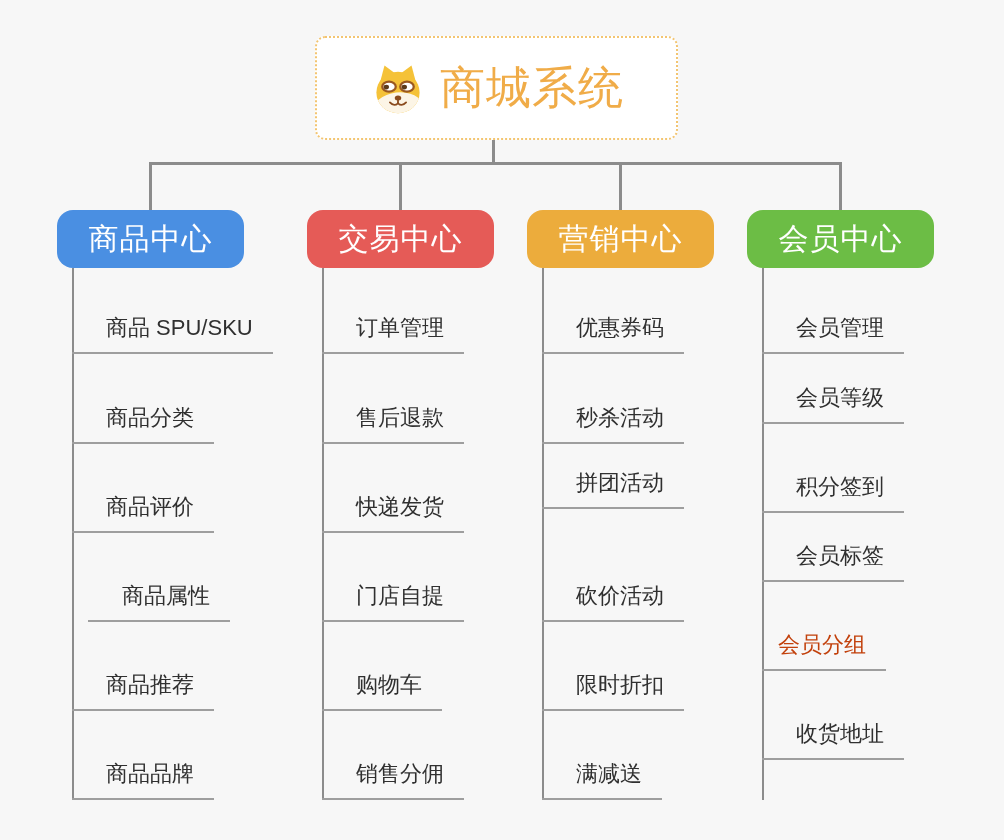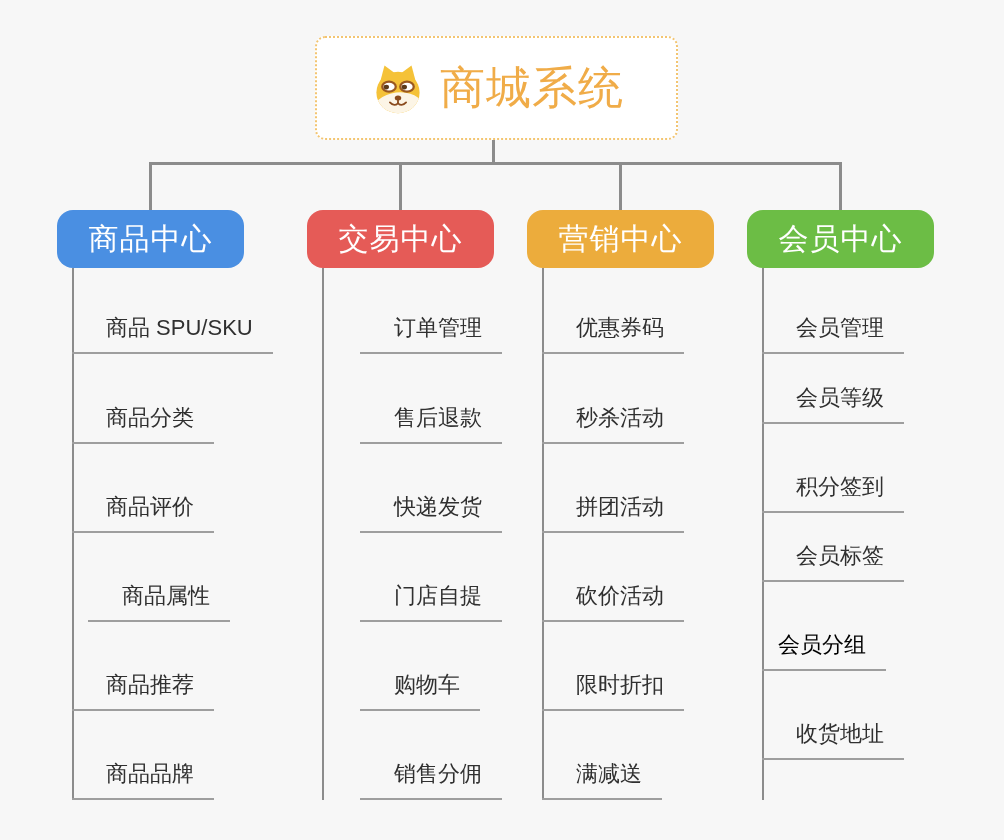--- a/index.html
+++ b/index.html
@@ -93,21 +93,21 @@
           </div>
         </div>
   </div>
 
   <div class="branch">
     <div class="line drop" style="left: 399px; background: rgb(140, 140, 140);"></div>
     <div class="branch-box" style="left: 307px; background: rgb(229, 91, 87);">
       <span class="branch-label">交易中心</span>
     </div>
     <div class="line spine" style="left: 322px; background: rgb(140, 140, 140);"></div>
-    <div class="leaf-col" style="left: 312px; padding-left: 48px;">
+    <div class="leaf-col" style="left: 322px;">
           <div class="leaf-cell" style="height: 86px;">
             <span class="leaf" style="color: rgb(48, 48, 48); border-bottom-color: rgb(158, 158, 158);">订单管理</span>
           </div>
           <div class="leaf-cell" style="height: 90px;">
             <span class="leaf" style="color: rgb(48, 48, 48); border-bottom-color: rgb(158, 158, 158);">售后退款</span>
           </div>
           <div class="leaf-cell" style="height: 89px;">
             <span class="leaf" style="color: rgb(48, 48, 48); border-bottom-color: rgb(158, 158, 158);">快递发货</span>
           </div>
           <div class="leaf-cell" style="height: 89px;">
@@ -128,21 +128,21 @@
       <span class="branch-label">营销中心</span>
     </div>
     <div class="line spine" style="left: 542px; background: rgb(140, 140, 140);"></div>
     <div class="leaf-col" style="left: 542px;">
           <div class="leaf-cell" style="height: 86px;">
             <span class="leaf" style="color: rgb(48, 48, 48); border-bottom-color: rgb(158, 158, 158);">优惠券码</span>
           </div>
           <div class="leaf-cell" style="height: 90px;">
             <span class="leaf" style="color: rgb(48, 48, 48); border-bottom-color: rgb(158, 158, 158);">秒杀活动</span>
           </div>
-          <div class="leaf-cell" style="height: 89px;">
+          <div class="leaf-cell" style="height: 89px; align-items: center;">
             <span class="leaf" style="color: rgb(48, 48, 48); border-bottom-color: rgb(158, 158, 158);">拼团活动</span>
           </div>
           <div class="leaf-cell" style="height: 89px;">
             <span class="leaf" style="color: rgb(48, 48, 48); border-bottom-color: rgb(158, 158, 158);">砍价活动</span>
           </div>
           <div class="leaf-cell" style="height: 89px;">
             <span class="leaf" style="color: rgb(48, 48, 48); border-bottom-color: rgb(158, 158, 158);">限时折扣</span>
           </div>
           <div class="leaf-cell" style="height: 89px;">
             <span class="leaf" style="color: rgb(48, 48, 48); border-bottom-color: rgb(158, 158, 158);">满减送</span>
@@ -163,21 +163,21 @@
           <div class="leaf-cell" style="height: 70px;">
             <span class="leaf" style="color: rgb(48, 48, 48); border-bottom-color: rgb(158, 158, 158);">会员等级</span>
           </div>
           <div class="leaf-cell" style="height: 89px;">
             <span class="leaf" style="color: rgb(48, 48, 48); border-bottom-color: rgb(158, 158, 158);">积分签到</span>
           </div>
           <div class="leaf-cell" style="height: 69px;">
             <span class="leaf" style="color: rgb(48, 48, 48); border-bottom-color: rgb(158, 158, 158);">会员标签</span>
           </div>
           <div class="leaf-cell" style="height: 89px;">
-            <span class="leaf" style="color: #000000; border-bottom-color: rgb(158, 158, 158); padding-left: 16px;">会员分组</span>
+            <span class="leaf" style="color: #c2410c; border-bottom-color: rgb(158, 158, 158); padding-left: 16px;">会员分组</span>
           </div>
           <div class="leaf-cell" style="height: 89px;">
             <span class="leaf" style="color: rgb(48, 48, 48); border-bottom-color: rgb(158, 158, 158);">收货地址</span>
           </div>
         </div>
   </div>
 </div>
 </div>
 
 </body></html>

